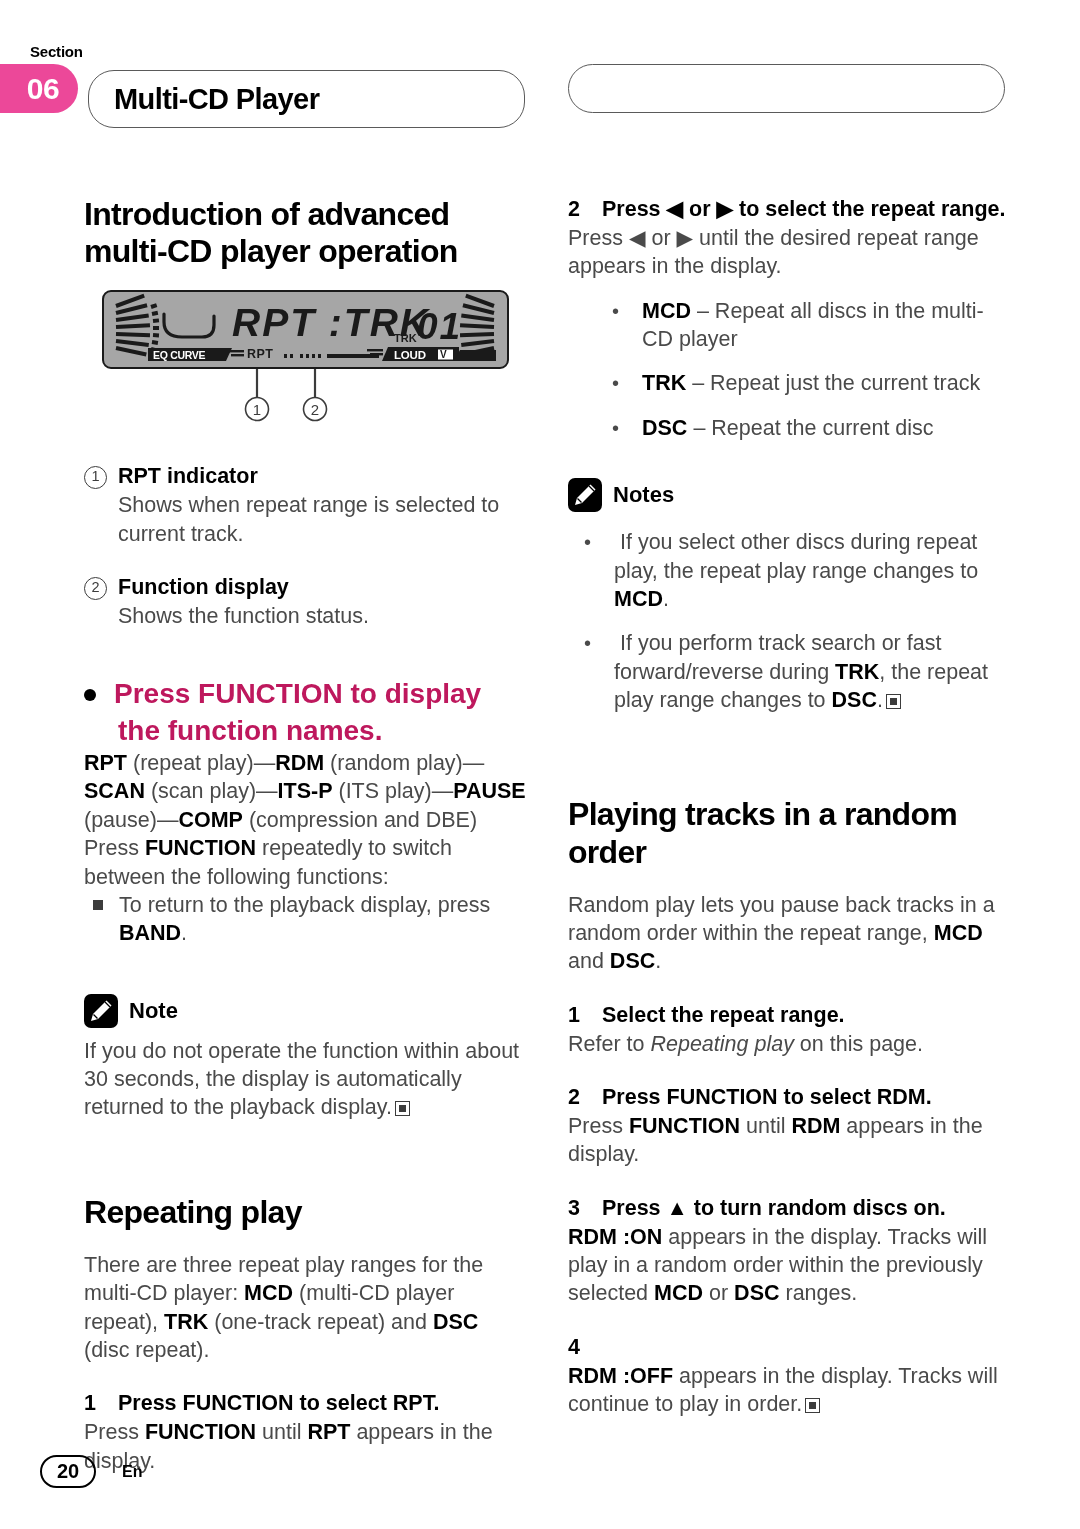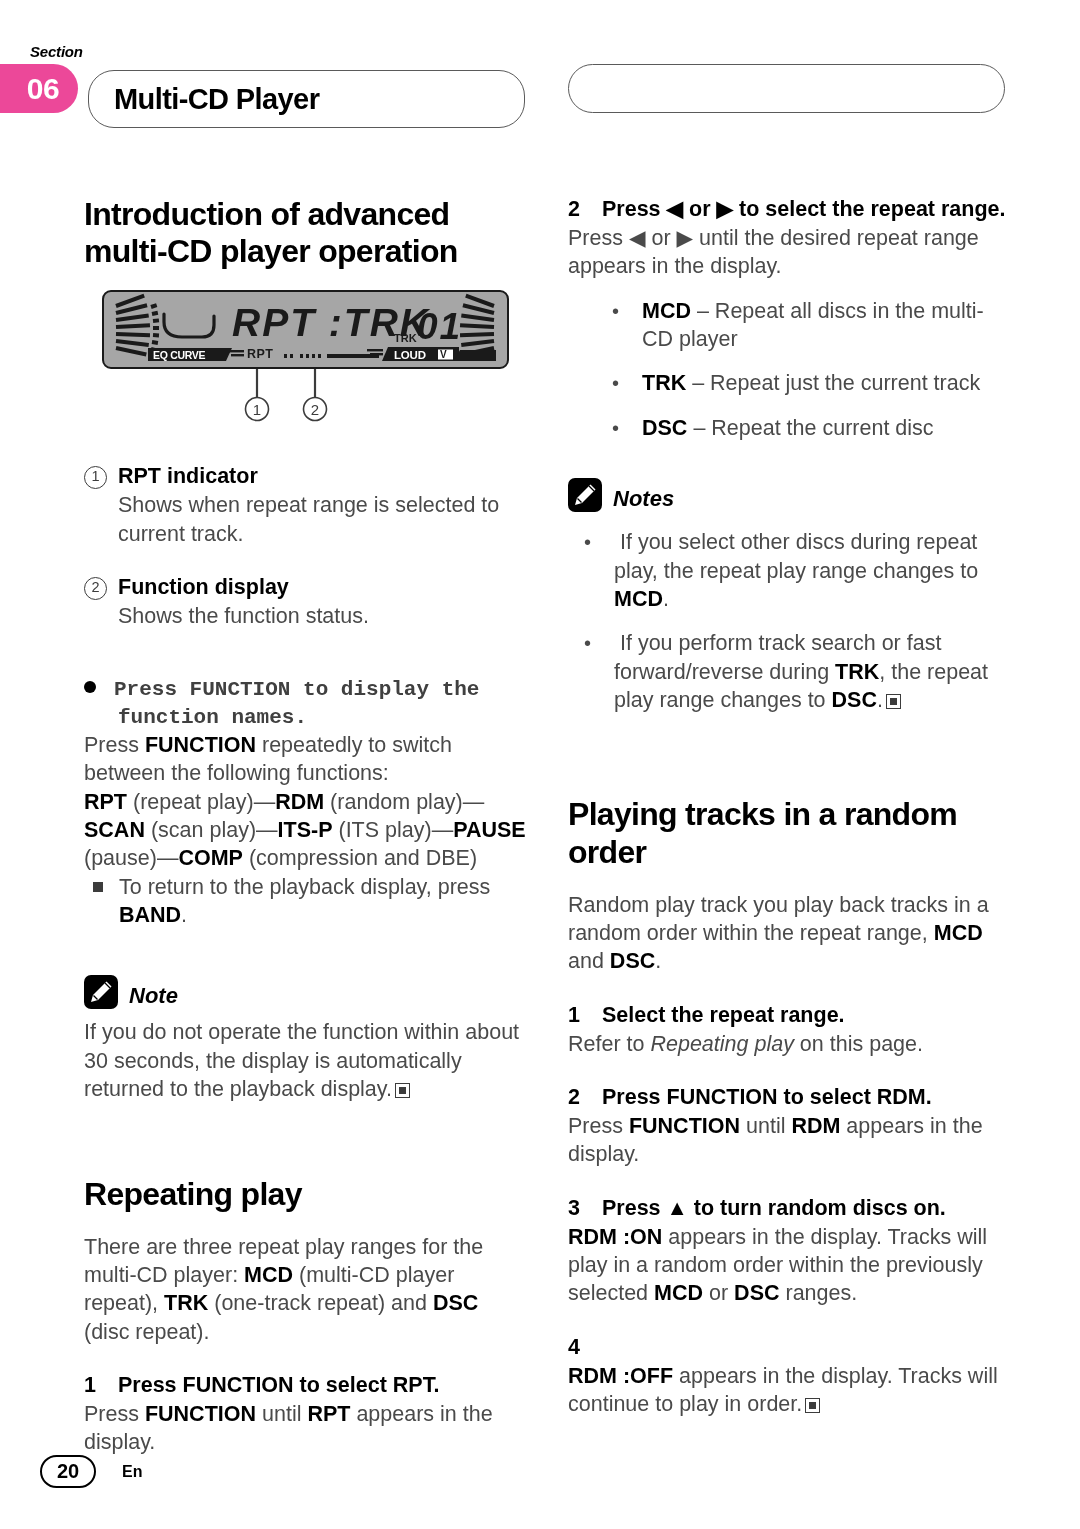--- a/index.html
+++ b/index.html
@@ -25,21 +25,20 @@
     height: 80px;
   }
   .section-word {
     position: absolute;
     left: 30px;
     top: 9px;
     font-size: 15px;
     font-weight: bold;
     color: #000;
     letter-spacing: -0.2px;
-    font-style: italic;
   }
   .section-tab {
     position: absolute;
     left: 0px;
     top: 30px;
     width: 78px;
     height: 49px;
     background: #ec4899;
     border-radius: 0 26px 26px 0;
     color: #fff;
@@ -167,28 +166,27 @@
     font-weight: normal;
     color: #3c3c3c;
   }
   .indent-body {
     padding-left: 34px;
     margin-top: 1px;
   }
 
   
   .bullet-head {
-    font-size: 21px;
-    font-weight: bold;
-    color: #404040;
+    font-size: 28px;
+    font-weight: bold;
+    color: #be185d;
     line-height: 1.3;
     margin: 0;
     text-indent: -34px;
     padding-left: 34px;
-    font-family: Liberation Mono, monospace;
   }
   .dot-big {
     display: inline-block;
     width: 12px;
     height: 12px;
     background: #000;
     border-radius: 50%;
     vertical-align: 2px;
     margin-right: 18px;
   }
@@ -230,23 +228,22 @@
     display: inline-block;
     width: 30px;
     text-indent: 0;
     font-size: 20px;
     color: #4a4a4a;
   }
 
   
   .note-head {
     display: flex;
-    align-items: flex-end;
+    align-items: center;
     margin: 0 0 9px 0;
-    font-style: italic;
   }
   .note-icon {
     width: 34px;
     height: 34px;
     background: #000;
     border-radius: 7px;
     position: relative;
     flex: 0 0 34px;
     overflow: hidden;
   }
@@ -417,24 +414,24 @@
       <span>Function display</span>
     </div>
     <p class="body indent-body">Shows the function status.</p>
   </div>
 
   <div class="sp-lg">
     <p class="bullet-head">
       <span class="dot-big"></span><span>Press FUNCTION to display the function names.</span>
     </p>
     <p class="body">
+      <span class="b">RPT</span><span> (repeat play)—</span><span class="b">RDM</span><span> (random play)—</span><span class="b">SCAN</span><span> (scan play)—</span><span class="b">ITS-P</span><span> (ITS play)—</span><span class="b">PAUSE</span><span> (pause)—</span><span class="b">COMP</span><span> (compression and DBE)</span>
+    </p>
+    <p class="body">
       <span>Press </span><span class="b">FUNCTION</span><span> repeatedly to switch between the following functions:</span>
-    </p>
-    <p class="body">
-      <span class="b">RPT</span><span> (repeat play)—</span><span class="b">RDM</span><span> (random play)—</span><span class="b">SCAN</span><span> (scan play)—</span><span class="b">ITS-P</span><span> (ITS play)—</span><span class="b">PAUSE</span><span> (pause)—</span><span class="b">COMP</span><span> (compression and DBE)</span>
     </p>
     <p class="sq-bullet-line">
       <span class="sq"></span><span>To return to the playback display, press </span><span class="b">BAND</span><span>.</span>
     </p>
   </div>
 
   <div class="sp-lg">
     <div class="note-head">
       <span class="note-icon">
         <svg width="34" height="34" viewBox="0 0 34 34">
@@ -509,21 +506,21 @@
       </li>
       <li>
         <span>If you perform track search or fast forward/reverse during </span><span class="b">TRK</span><span>, the repeat play range changes to </span><span class="b">DSC</span><span>.</span><span class="end-mark"></span>
       </li>
     </ul>
   </div>
 
   <div style="margin-top:82px;">
     <h2 class="sec-head">Playing tracks in a random order</h2>
     <p class="body">
-      <span>Random play track you play back tracks in a random order within the repeat range, </span><span class="b">MCD</span><span> and </span><span class="b">DSC</span><span>.</span>
+      <span>Random play lets you pause back tracks in a random order within the repeat range, </span><span class="b">MCD</span><span> and </span><span class="b">DSC</span><span>.</span>
     </p>
 
     <div class="sp">
       <div class="step-head">
         <span class="num">1</span>
         <span>Select the repeat range.</span>
       </div>
       <p class="body">
         <span>Refer to </span><span class="i">Repeating play</span><span> on this page.</span>
       </p>

